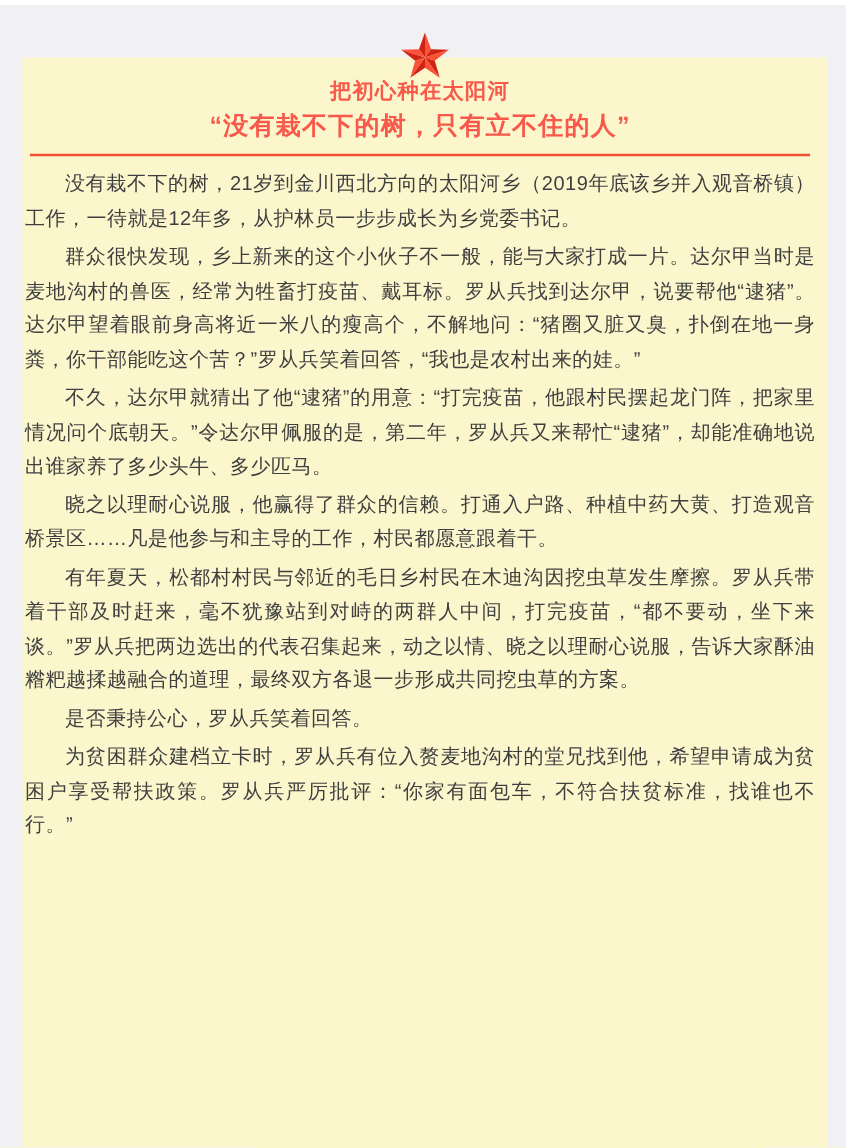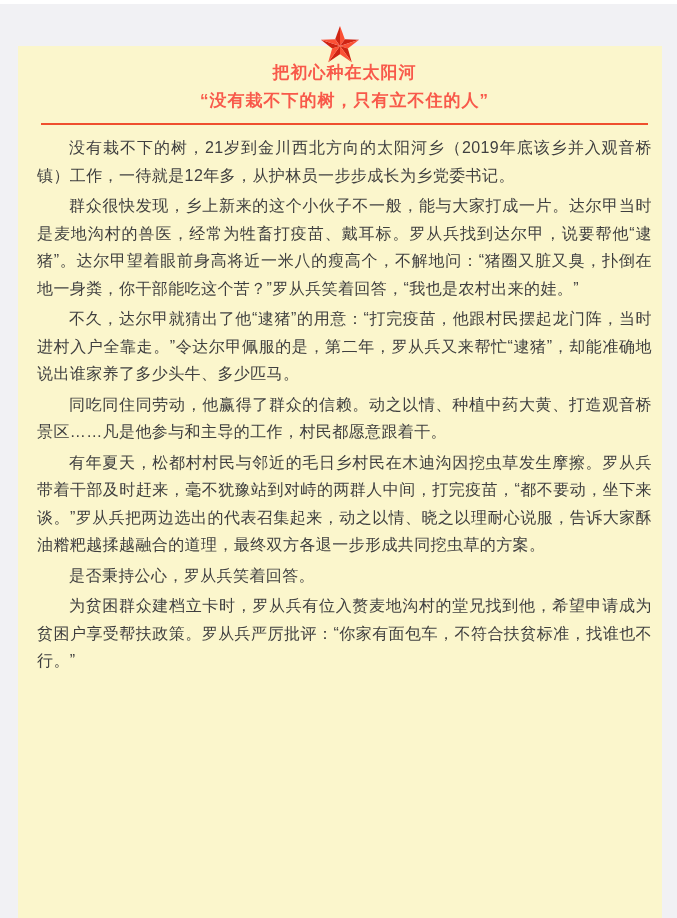--- a/index.html
+++ b/index.html
@@ -17,21 +17,21 @@
     height: 4px;
     background: #ffffff;
   }
   .card {
     position: relative;
     margin: 42px 15px 0 18px;
     width: 644px;
     height: 872px;
     box-sizing: border-box;
     background: #fbf6cc;
-    padding: 0 10px 20px 19px;
+    padding: 0 10px 20px 2px;
   }
   .star {
     position: absolute;
     top: -21px;
     left: 50%;
     transform: translateX(-50%);
     width: 44px;
     height: 42px;
     line-height: 0;
   }
@@ -41,21 +41,21 @@
     color: #f8594a;
     font-size: 17px;
     font-weight: bold;
     line-height: 22px;
     letter-spacing: 1px;
   }
   .subtitle {
     margin-top: 6px;
     text-align: center;
     color: #f8594a;
-    font-size: 17px;
+    font-size: 20px;
     font-weight: bold;
     line-height: 22px;
     letter-spacing: 1px;
   }
   .divider {
     margin: 11px 4px 0 4px;
     height: 0;
     border: none;
     border-top: 2px solid #ef4f2e;
   }
@@ -103,24 +103,24 @@
 
   <hr class="divider">
 
   <div class="article">
 
       <p>没有栽不下的树，21岁到金川西北方向的太阳河乡（2019年底该乡并入观音桥镇）工作，一待就是12年多，从护林员一步步成长为乡党委书记。</p>
 
 
       <p>群众很快发现，乡上新来的这个小伙子不一般，能与大家打成一片。达尔甲当时是麦地沟村的兽医，经常为牲畜打疫苗、戴耳标。罗从兵找到达尔甲，说要帮他“逮猪”。达尔甲望着眼前身高将近一米八的瘦高个，不解地问：“猪圈又脏又臭，扑倒在地一身粪，你干部能吃这个苦？”罗从兵笑着回答，“我也是农村出来的娃。”</p>
 
-      <p>不久，达尔甲就猜出了他“逮猪”的用意：“打完疫苗，他跟村民摆起龙门阵，当时进村入户全靠走。”令达尔甲佩服的是，第二年，罗从兵又来帮忙“逮猪”，却能准确地说出谁家养了多少头牛、多少匹马。</p>
+      <p>不久，达尔甲就猜出了他“逮猪”的用意：“打完疫苗，他跟村民摆起龙门阵，把家里情况问个底朝天。”令达尔甲佩服的是，第二年，罗从兵又来帮忙“逮猪”，却能准确地说出谁家养了多少头牛、多少匹马。</p>
 
 
-      <p>同吃同住同劳动，他赢得了群众的信赖。动之以情、种植中药大黄、打造观音桥景区……凡是他参与和主导的工作，村民都愿意跟着干。</p>
+      <p>晓之以理耐心说服，他赢得了群众的信赖。打通入户路、种植中药大黄、打造观音桥景区……凡是他参与和主导的工作，村民都愿意跟着干。</p>
 
       <p>有年夏天，松都村村民与邻近的毛日乡村民在木迪沟因挖虫草发生摩擦。罗从兵带着干部及时赶来，毫不犹豫站到对峙的两群人中间，打完疫苗，“都不要动，坐下来谈。”罗从兵把两边选出的代表召集起来，动之以情、晓之以理耐心说服，告诉大家酥油糌粑越揉越融合的道理，最终双方各退一步形成共同挖虫草的方案。</p>
 
 
       <p>是否秉持公心，罗从兵笑着回答。</p>
 
       <p>为贫困群众建档立卡时，罗从兵有位入赘麦地沟村的堂兄找到他，希望申请成为贫困户享受帮扶政策。罗从兵严厉批评：“你家有面包车，不符合扶贫标准，找谁也不行。”</p>
     </div>
 
 </div>

